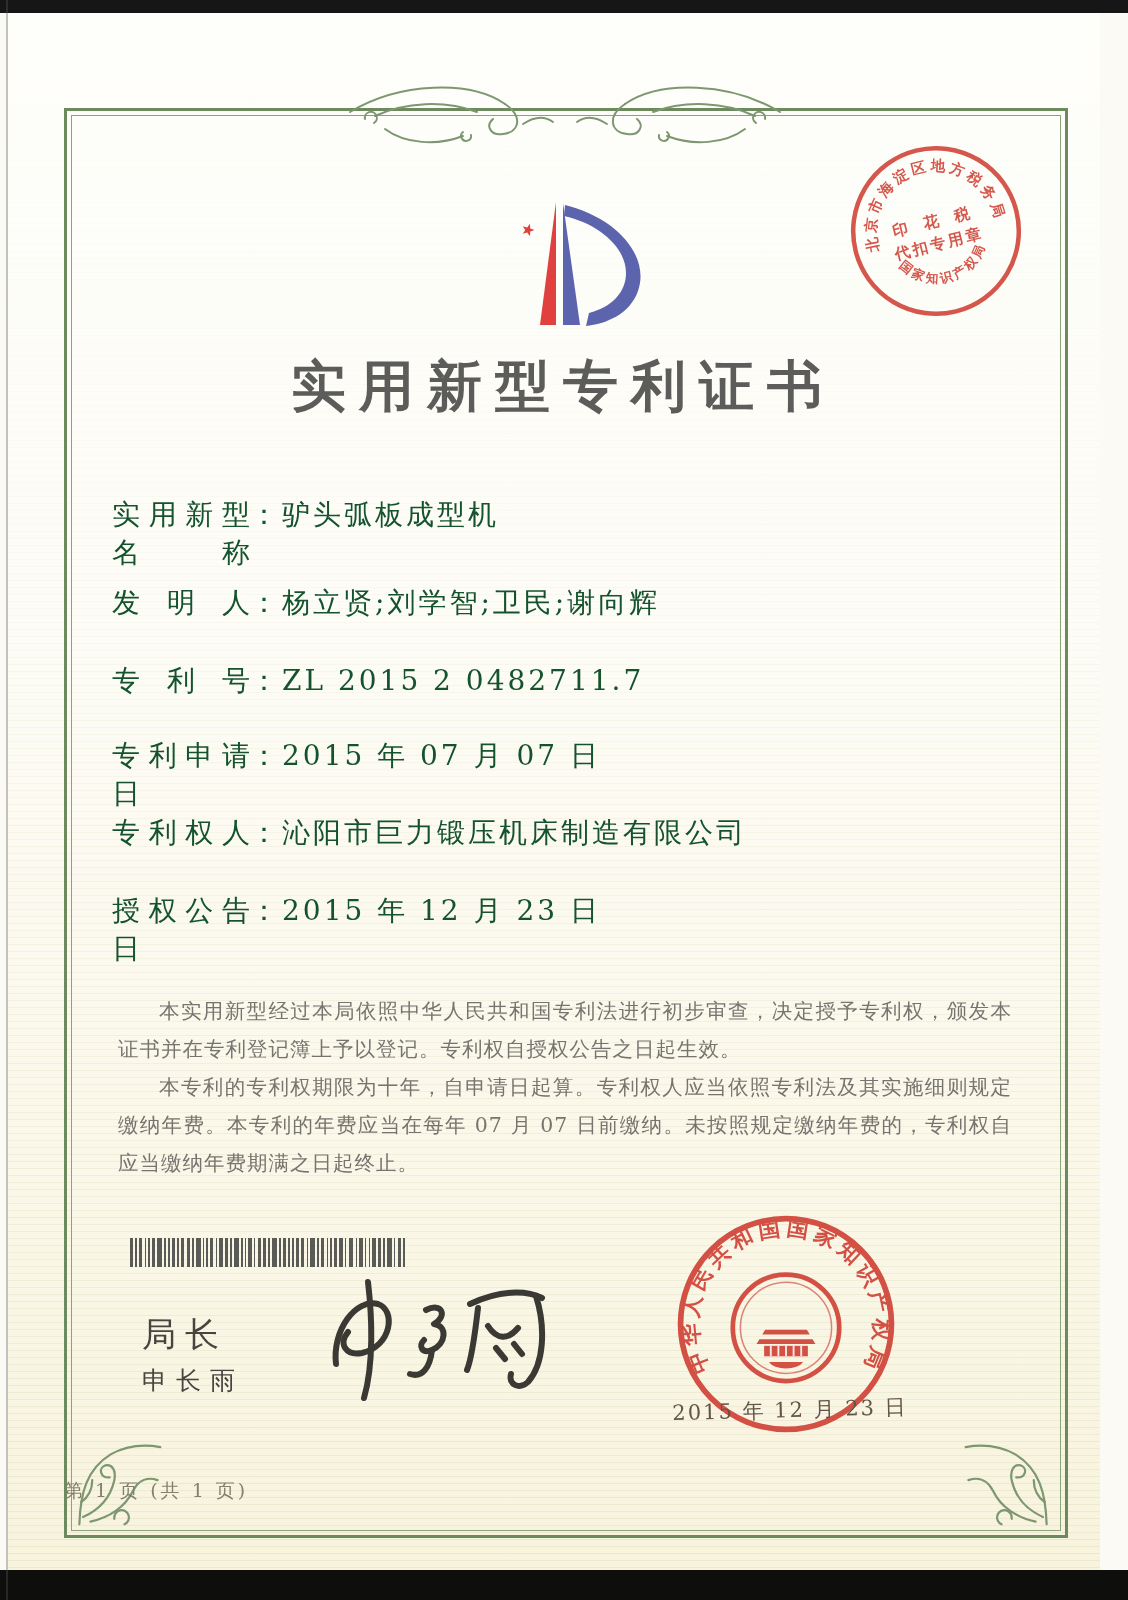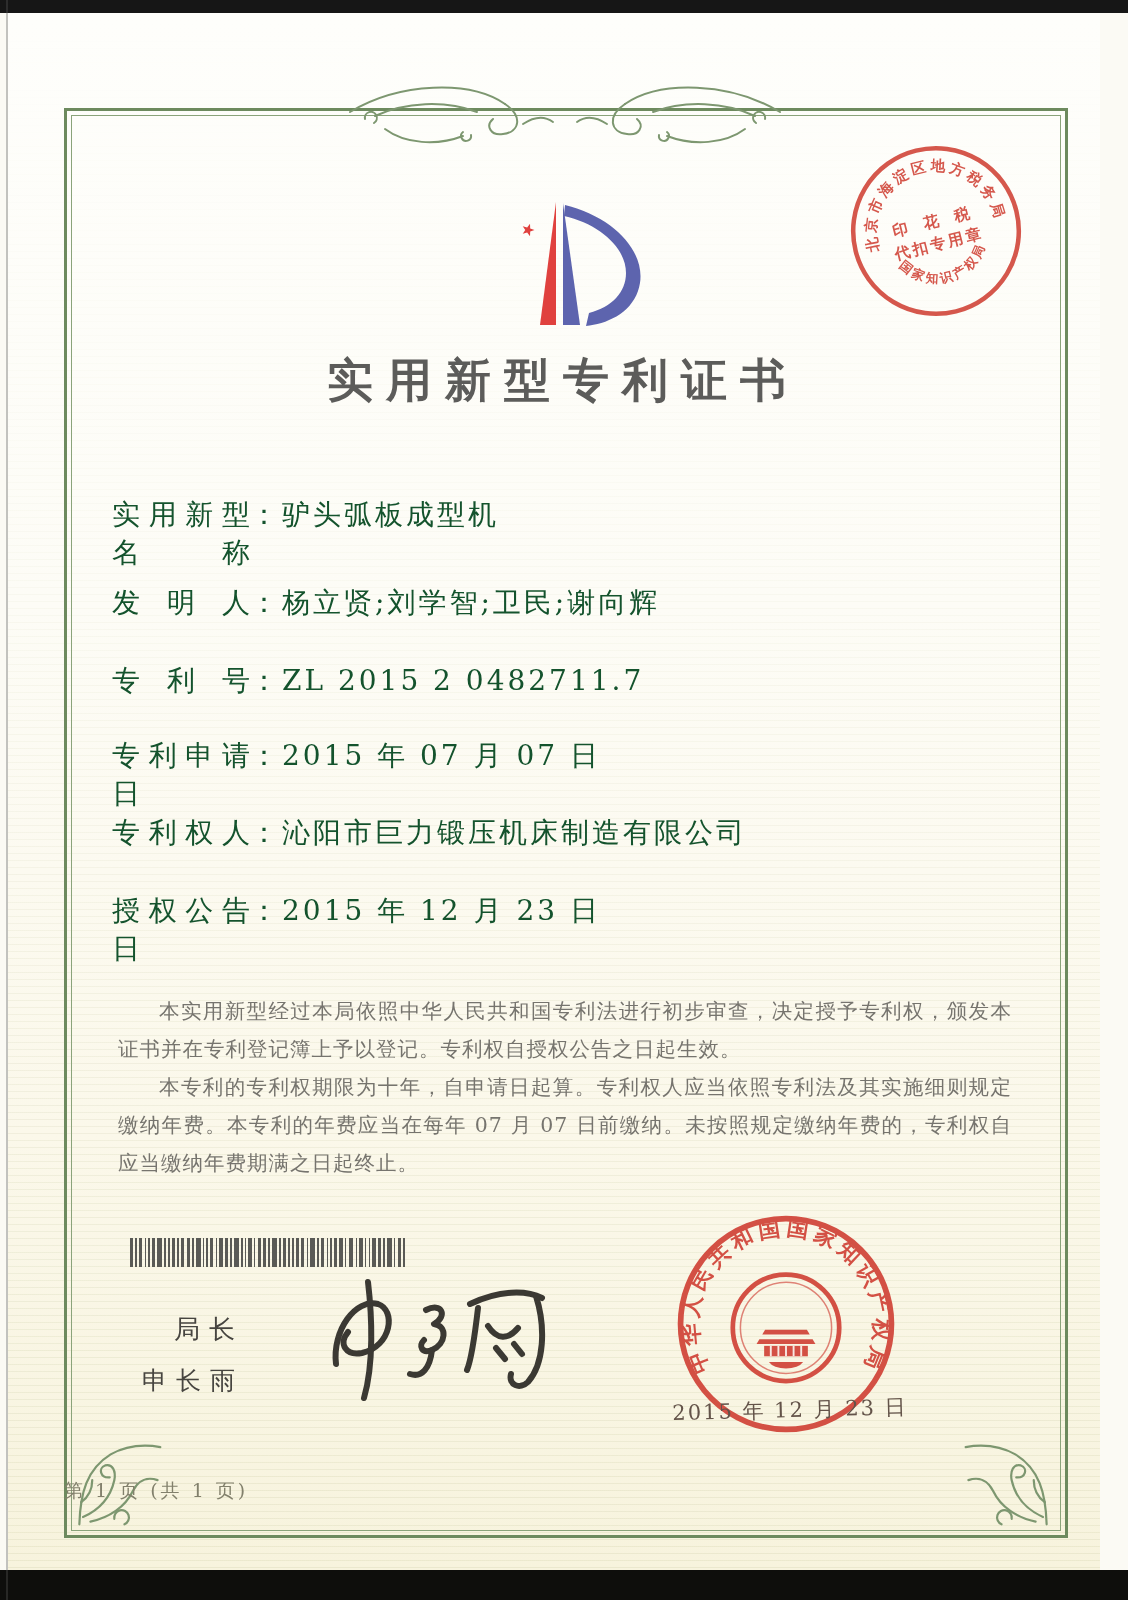--- a/index.html
+++ b/index.html
@@ -20,33 +20,33 @@
     -webkit-mask-image:linear-gradient(180deg,transparent 0%,rgba(0,0,0,.25) 30%,rgba(0,0,0,.8) 70%,#000 100%);
             mask-image:linear-gradient(180deg,transparent 0%,rgba(0,0,0,.25) 30%,rgba(0,0,0,.8) 70%,#000 100%);}
   
   .frame-outer{position:absolute;left:64px;top:108px;width:998px;height:1424px;
     border:3px solid #6d8a5e;}
   .frame-inner{position:absolute;left:4px;top:4px;right:4px;bottom:4px;border:1px solid #8aa37a;}
   .ornament{position:absolute;pointer-events:none;}
   
   .certno{position:absolute;left:100px;top:194px;font-size:21px;letter-spacing:5px;color:#96948d;}
   .title{position:absolute;left:64px;top:350px;width:998px;text-align:center;
-    font-size:46px;font-weight:600;letter-spacing:13px;color:#5c5c5a;}
+    font-size:55px;font-weight:600;letter-spacing:13px;color:#5c5c5a;}
   .field{position:absolute;left:112px;display:flex;align-items:baseline;
     font-size:28px;color:#14532d;}
   .f-label{display:inline-block;width:138px;text-align:justify;text-align-last:justify;}
   .f-colon{margin:0 4px 0 0;}
   .f-value{letter-spacing:3px;white-space:nowrap;text-align:center;}
   .bodytext{position:absolute;left:118px;top:945px;width:894px;font-size:20.5px;
     line-height:38px;color:#76746e;text-align:justify;letter-spacing:1px;margin-top:47px;}
   .bodytext p{margin:0;text-indent:2em;}
   #barcode{position:absolute;left:130px;top:1238px;height:29px;display:flex;align-items:stretch;}
   #barcode .bar{background:#5a5a56;}
-  .director-title{position:absolute;left:142px;top:1312px;font-size:26px;letter-spacing:9px;color:#474540;
-    font-family:"DejaVu Sans","Liberation Sans",sans-serif;margin-left:32px;}
+  .director-title{position:absolute;left:142px;top:1312px;font-size:34px;letter-spacing:9px;color:#474540;
+    font-family:"DejaVu Sans","Liberation Sans",sans-serif;}
   .director-name{position:absolute;left:142px;top:1364px;font-size:25px;letter-spacing:9px;color:#474540;
     font-family:"DejaVu Sans","Liberation Sans",sans-serif;}
   .signature{position:absolute;left:298px;top:1268px;}
   .tax-stamp{position:absolute;left:845px;top:140px;width:182px;height:182px;transform:rotate(-14deg);opacity:.92;}
   .nat-seal{position:absolute;left:672px;top:1210px;width:228px;height:228px;opacity:.96;}
   .seal-date{position:absolute;left:655px;top:1396px;width:270px;text-align:center;
     font-size:21px;letter-spacing:2px;color:#635349;transform:rotate(-1.5deg);}
   .footer{position:absolute;left:64px;top:1478px;width:998px;
     font-size:19px;letter-spacing:3px;color:#82806c;}
   .logo{position:absolute;left:440px;top:172px;}

